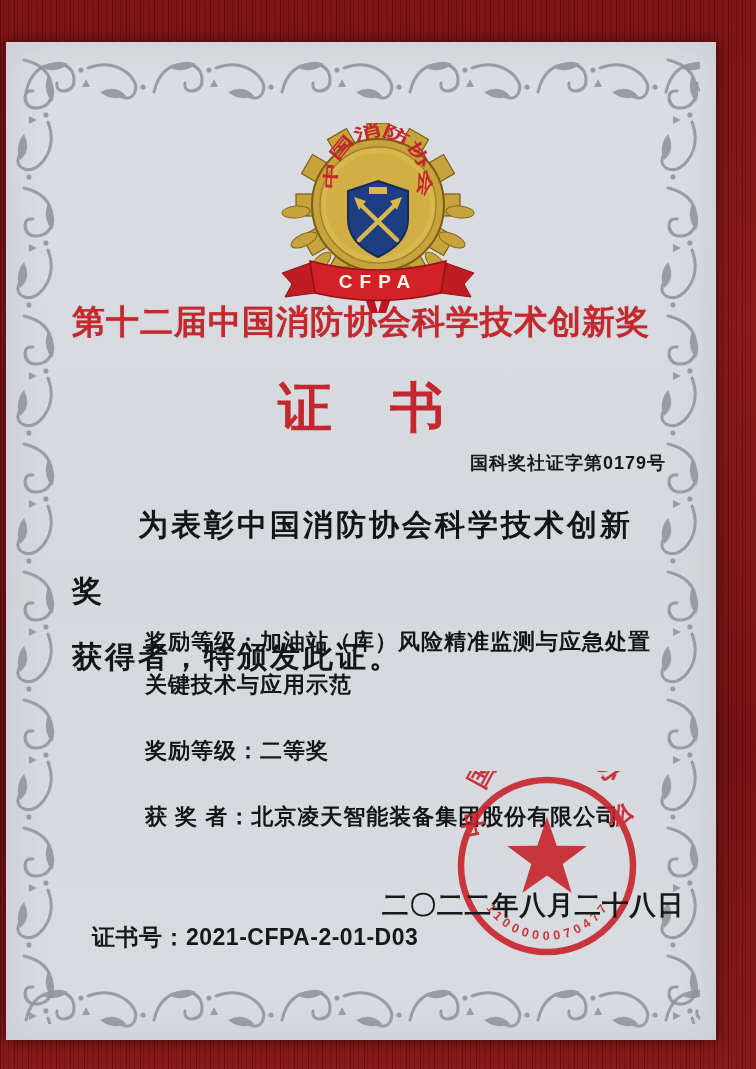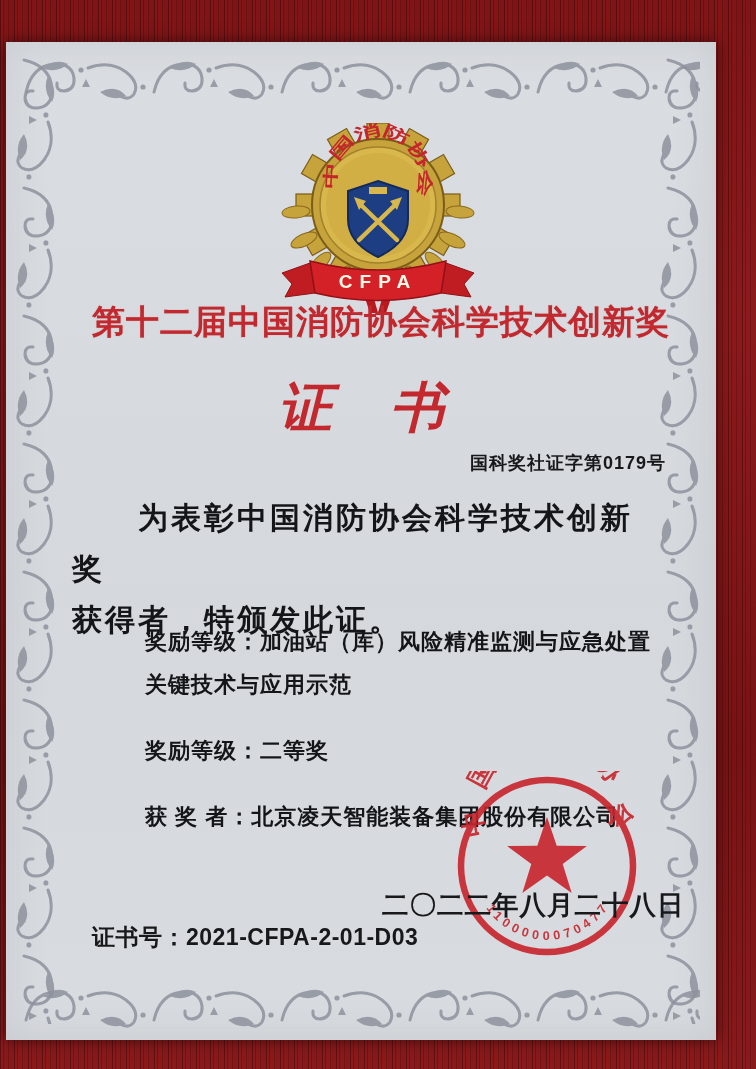--- a/index.html
+++ b/index.html
@@ -16,29 +16,29 @@
     background:linear-gradient(180deg,#dadde1,#d5d8dc 55%,#d8dbdf);
     box-shadow:0 0 14px rgba(0,0,0,.55), inset 0 0 40px rgba(120,128,140,.18);}
   .bstrip{position:absolute;opacity:.85;}
   .b-top{left:16px;top:12px;}
   .b-bottom{left:16px;bottom:12px;}
   .b-left{left:10px;top:14px;}
   .b-right{right:10px;top:14px;}
   .emblem{position:absolute;left:252px;top:81px;width:240px;height:192px;}
   .title{position:absolute;left:0;top:258px;width:100%;text-align:center;
     color:#c2282d;font-size:33px;font-weight:700;letter-spacing:1px;
-    text-shadow:0 0 1px rgba(160,20,25,.4);padding-left:20px;}
+    text-shadow:0 0 1px rgba(160,20,25,.4);}
   .subtitle{position:absolute;left:0;top:330px;width:100%;text-align:center;
     color:#c2282d;font-size:54px;font-weight:700;letter-spacing:58px;
-    padding-left:58px;box-sizing:border-box;font-style:italic;}
+    padding-left:58px;box-sizing:border-box;}
   .issue-no{position:absolute;right:50px;top:409px;color:#17181a;
     font-size:18px;font-weight:700;letter-spacing:1px;}
   .body-text{position:absolute;left:66px;top:450px;width:586px;
     font-family:"DejaVu Serif",serif;font-weight:600;color:#141518;
-    font-size:30px;line-height:51px;letter-spacing:3px;}
+    font-size:30px;line-height:66px;letter-spacing:3px;}
   .body-text .indent{text-indent:66px;}
   .fields{position:absolute;left:139px;top:585px;color:#141518;
     font-size:22px;font-weight:700;letter-spacing:1px;}
   .frow{white-space:nowrap;}
   .frow .flabel{display:inline-block;min-width:104px;}
   .fcont{margin-top:13px;}
   .fgap{margin-top:36px;}
   .seal{position:absolute;left:446px;top:729px;width:190px;height:190px;
     opacity:.9;z-index:2;}
   .date{position:absolute;left:376px;top:845px;z-index:3;color:#17181a;

